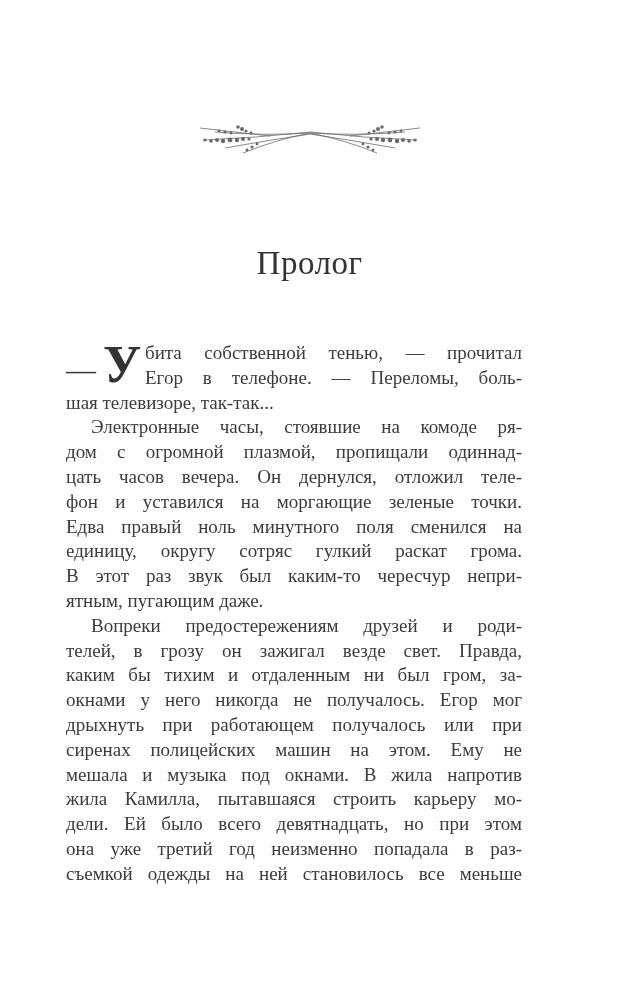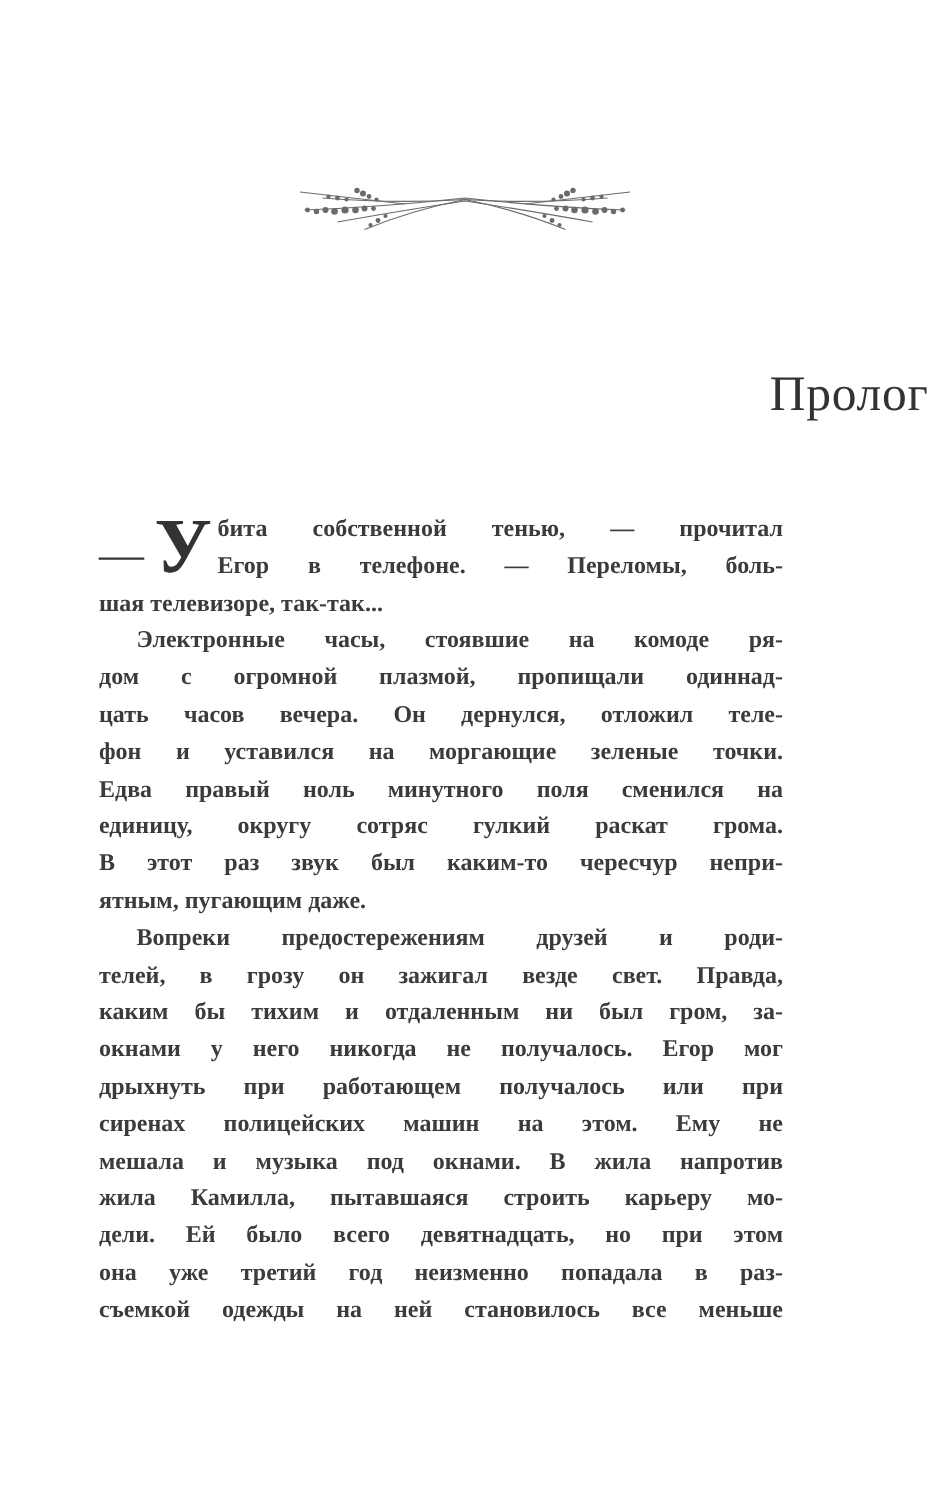--- a/index.html
+++ b/index.html
@@ -1,23 +1,23 @@
 <!DOCTYPE html>
 <html><head>
 <meta charset="utf-8">
 <style>
   html, body { margin:0; padding:0; background:#ffffff; }
   body { width:619px; height:1000px; position:relative; overflow:hidden;
          font-family:"Liberation Serif","DejaVu Serif",serif; color:#3b3b3b; }
   .ornament { position:absolute; left:195px; top:118px; width:230px; height:42px; }
-  .title { position:absolute; left:0; width:619px; top:243px; text-align:right;
+  .title { position:absolute; left:0; width:619px; top:243px; text-align:center;
            font-size:33px; letter-spacing:0.5px; color:#333; line-height:40px; }
   .body-text { position:absolute; left:66px; top:341px; width:456px; }
-  .line { font-size:16px; line-height:24.8px; height:24.8px; white-space:nowrap;
-          text-align:justify; text-align-last:justify;font-weight:bold; }
+  .line { font-size:19px; line-height:24.8px; height:24.8px; white-space:nowrap;
+          text-align:justify; text-align-last:justify; }
   .line.last { text-align-last:left; }
   .line.indent { padding-left:25px; }
   .first-wrap { position:relative; height:49.6px; }
   .lead-dash { position:absolute; left:0; top:14px; font-size:30px; line-height:30px; color:#333; }
   .dropcap { position:absolute; left:37px; top:-2px; font-size:52px; line-height:52px;
              font-weight:bold; color:#333; }
   .first-lines { position:absolute; left:79px; right:0; top:0; }
 </style>
 </head>
 <body>

